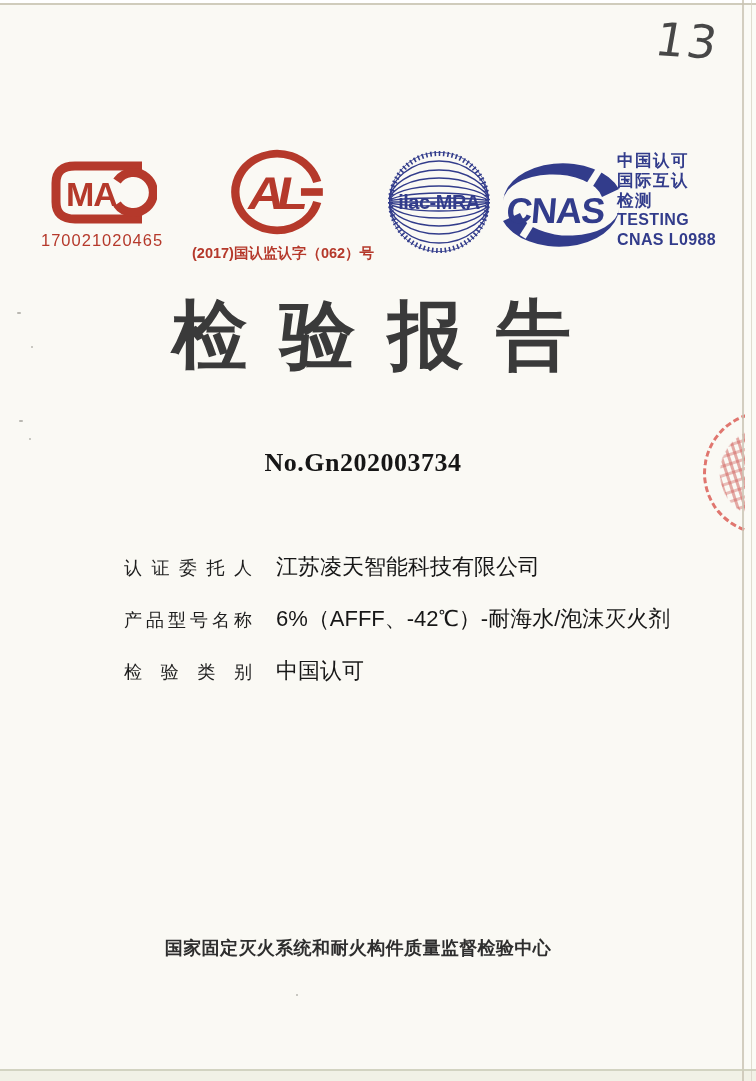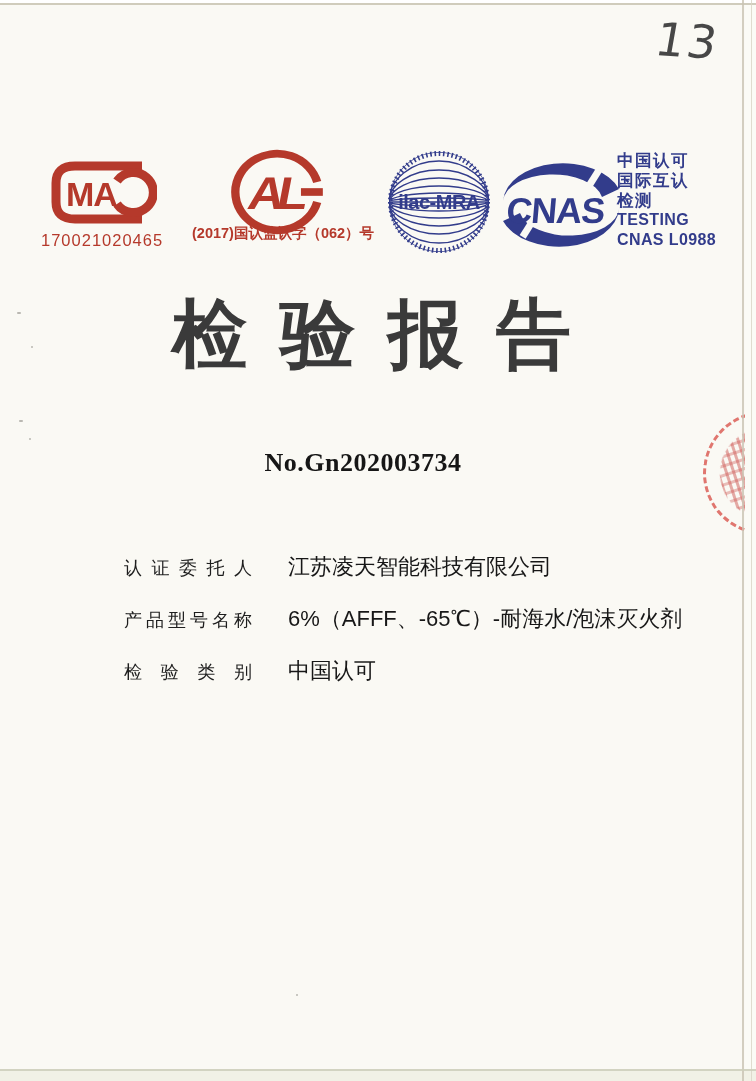--- a/index.html
+++ b/index.html
@@ -24,45 +24,45 @@
     transform:rotate(4deg) skewX(-6deg);letter-spacing:2px;z-index:3;
   }
   
   .cma-svg{position:absolute;left:45px;top:156px;z-index:2;}
   .cma-number{
     position:absolute;left:41px;top:231px;width:122px;text-align:left;
     color:#b5392b;font-weight:400;font-size:16.5px;letter-spacing:1px;z-index:2;
   }
   .cal-svg{position:absolute;left:227px;top:146px;z-index:2;}
   .cal-caption{
-    position:absolute;left:192px;top:224px;color:#b5392b;
+    position:absolute;left:192px;top:244px;color:#b5392b;
     font-weight:700;font-size:14.5px;letter-spacing:0;z-index:2;white-space:nowrap;
   }
   .ilac-svg{position:absolute;left:386px;top:149px;z-index:2;}
   .cnas-svg{position:absolute;left:494px;top:159px;z-index:2;}
   .cnas-captions{position:absolute;left:617px;top:150px;z-index:2;color:#323c8b;}
   .cnas-captions .zh{font-size:16.5px;font-weight:700;letter-spacing:1.5px;line-height:20px;white-space:nowrap;}
   .cnas-captions .en{font-size:16px;font-weight:700;letter-spacing:.4px;line-height:20px;white-space:nowrap;}
   
   .doc-title{
     position:absolute;left:172px;top:294px;font-size:75px;font-weight:900;
-    color:#3a3a3a;letter-spacing:33px;line-height:1.1;white-space:nowrap;z-index:2;font-family:Liberation Serif, serif;
+    color:#3a3a3a;letter-spacing:33px;line-height:1.1;white-space:nowrap;z-index:2;
   }
   .report-no{
     position:absolute;left:0;top:448px;width:726px;text-align:center;
     font-family:"Liberation Serif",serif;font-weight:700;font-size:26px;
     color:#161616;letter-spacing:.5px;z-index:2;
   }
   .fields{position:absolute;left:124px;top:551px;z-index:2;}
   .field-row{white-space:nowrap;line-height:31px;margin-bottom:19px;}
   .field-label{
     display:inline-block;width:128px;font-size:18px;color:#1e1e1e;
     text-align:justify;text-align-last:justify;vertical-align:baseline;
   }
-  .field-value{margin-left:36px;font-size:22px;color:#171717;}
+  .field-value{margin-left:24px;font-size:22px;color:#171717;}
   .footer-org{
     position:absolute;left:0;top:936px;width:716px;text-align:center;
     font-size:18px;font-weight:700;letter-spacing:.4px;color:#2e2e2e;z-index:2;
   }
   
   .stamp{
     position:absolute;left:703px;top:411px;width:118px;height:118px;
     border:3.5px dashed #dc6058;border-radius:50%;opacity:.85;
     transform:rotate(12deg);z-index:2;
   }
@@ -151,25 +151,26 @@
 
   <div class="doc-title">检验报告</div>
 
   <div class="report-no">No.Gn202003734</div>
 
   <div class="fields">
     <div class="field-row">
       <span class="field-label">认 证 委 托 人</span><span class="field-value">江苏凌天智能科技有限公司</span>
     </div>
     <div class="field-row">
-      <span class="field-label">产品型号名称</span><span class="field-value">6%（AFFF、-65℃）-耐海水/泡沫灭火剂</span>
+      <span class="field-label">产品型号名称</span><span class="field-value">6%（AFFF、-42℃）-耐海水/泡沫灭火剂</span>
     </div>
     <div class="field-row">
       <span class="field-label">检 验 类 别</span><span class="field-value">中国认可</span>
     </div>
   </div>
 
   <div class="stamp">
     <div class="stamp-inner"></div>
   </div>
 
+  <div class="footer-org">国家固定灭火系统和耐火构件质量监督检验中心</div>
 
 </div>
 
 </body></html>

